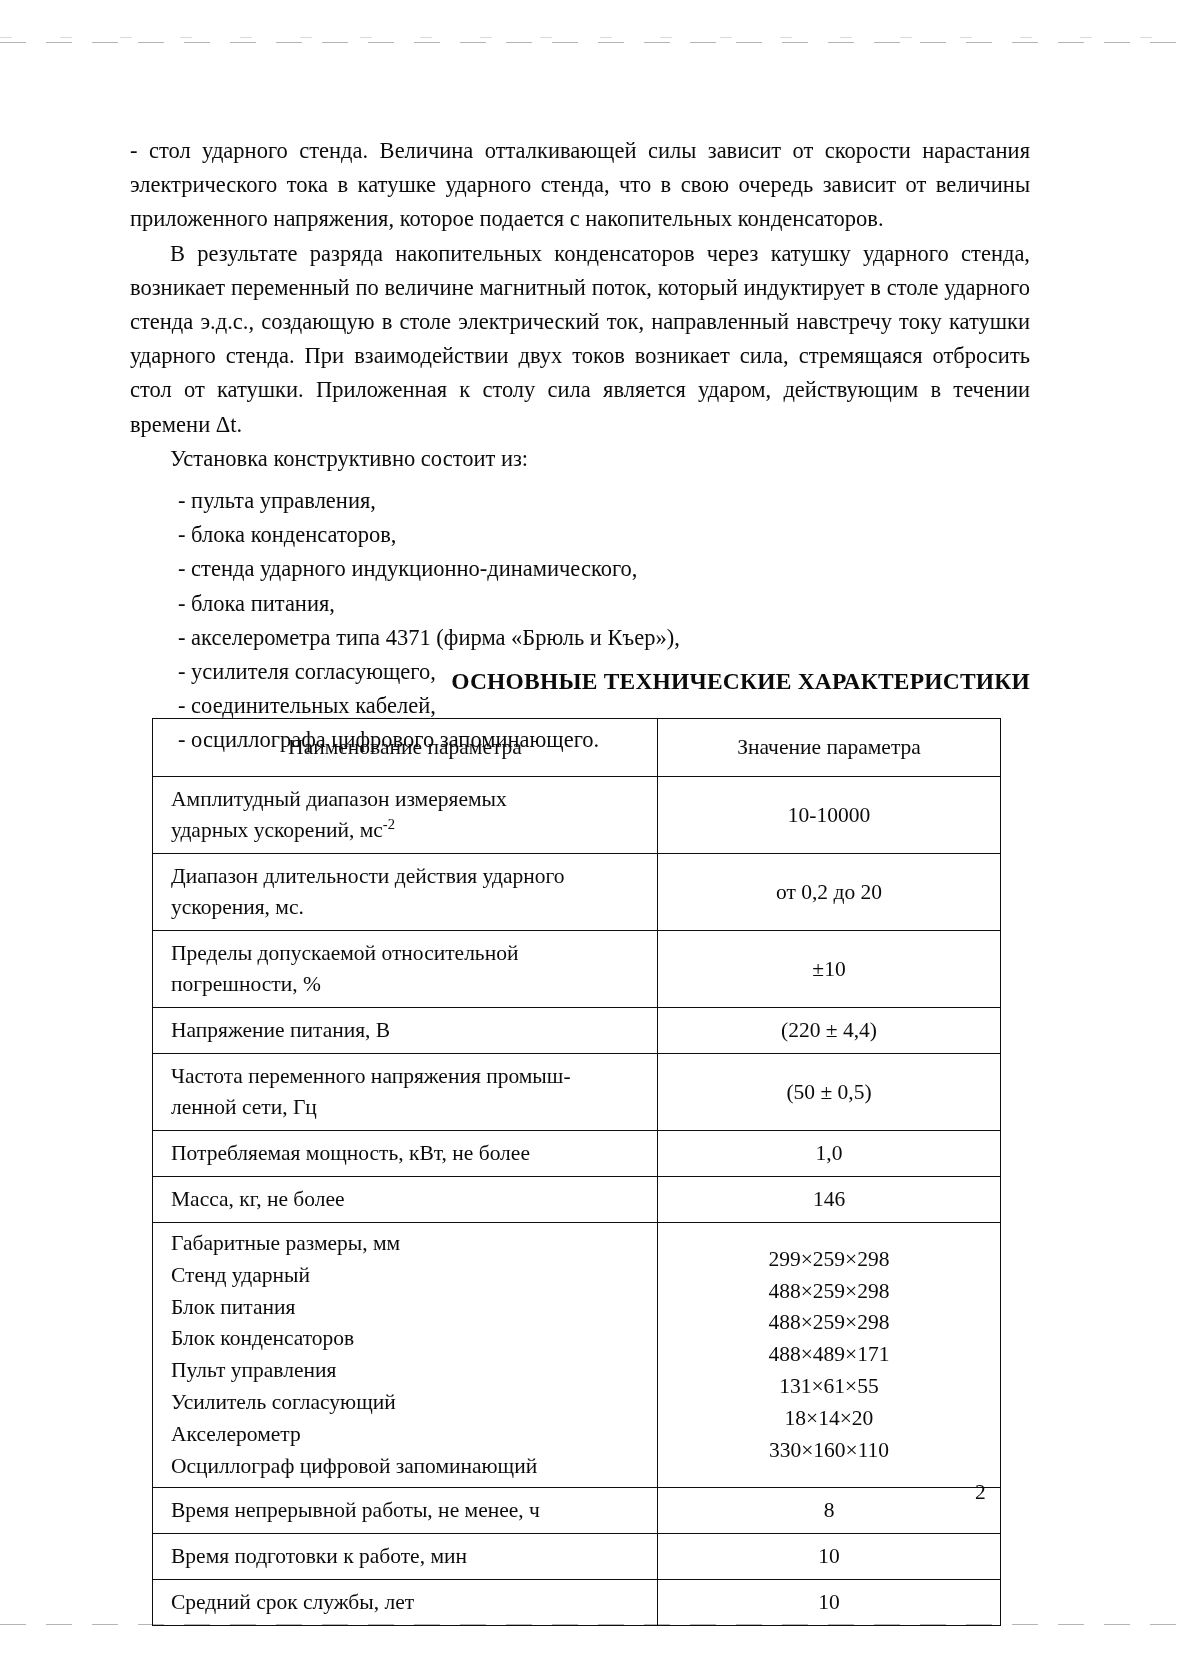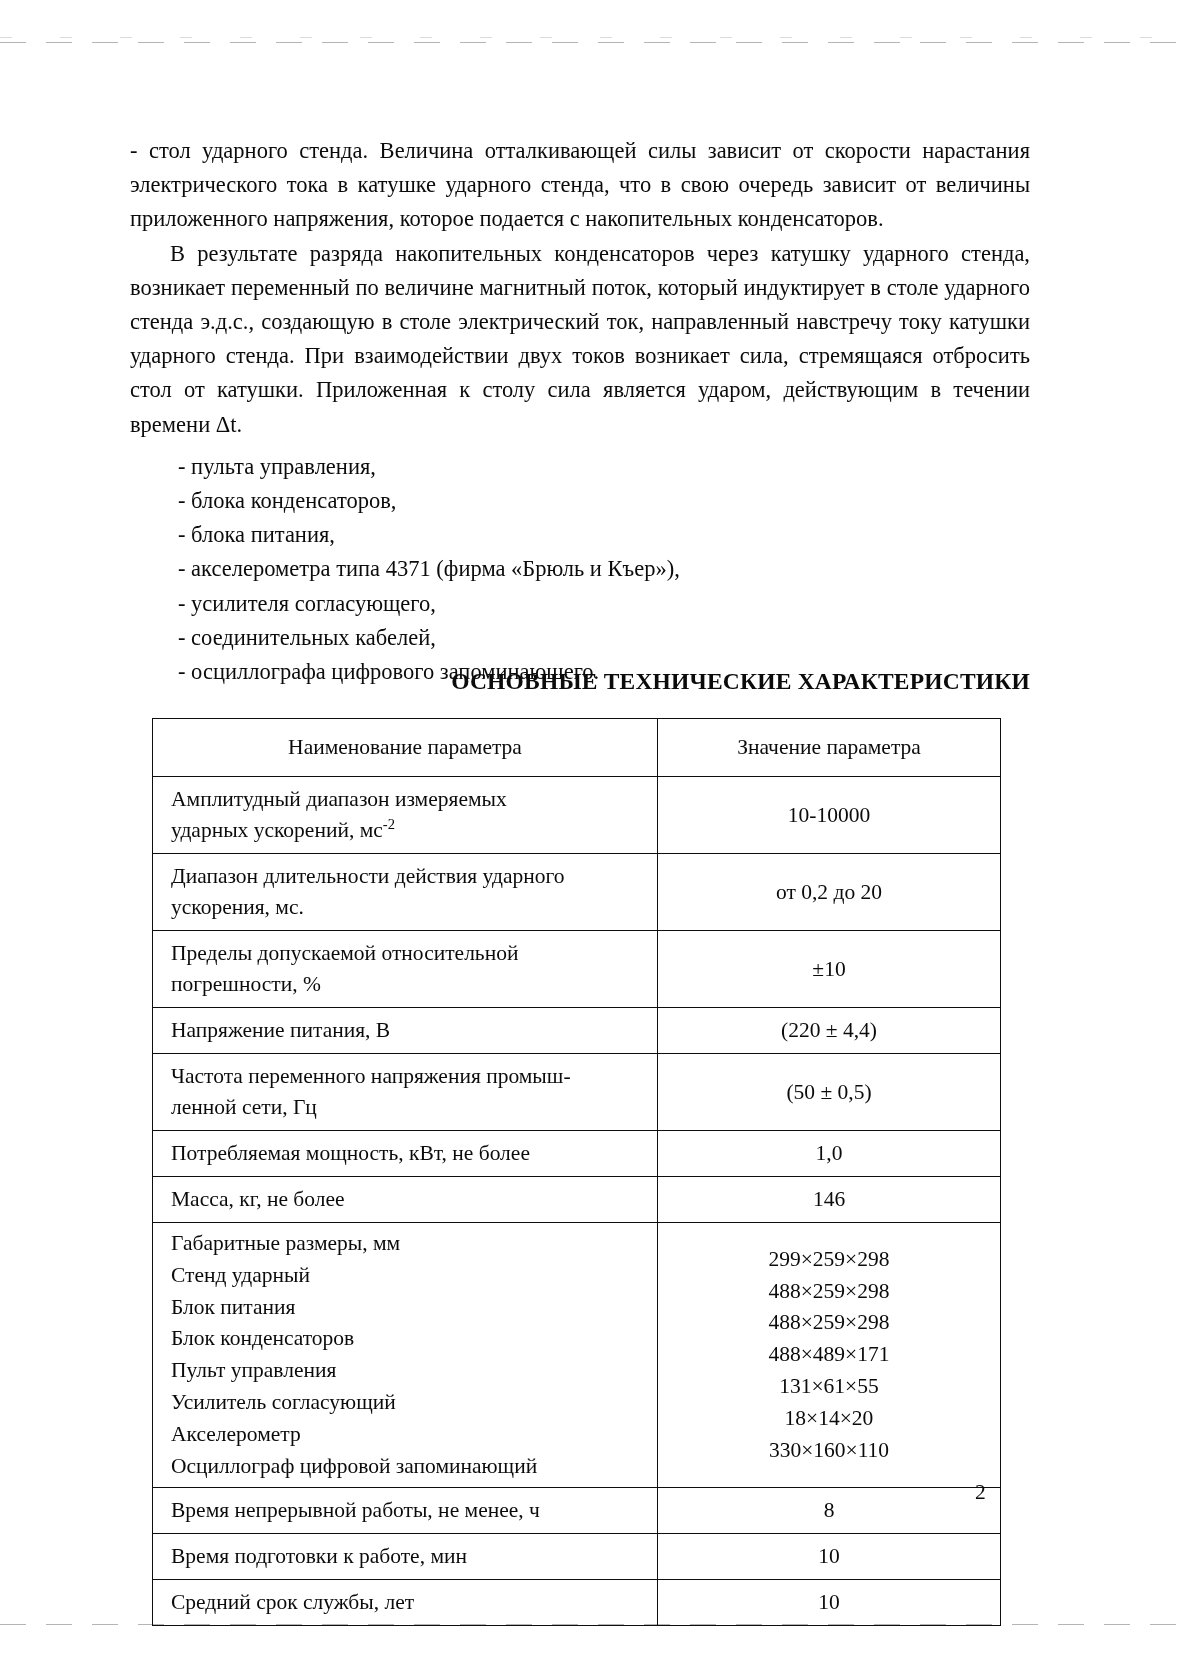--- a/index.html
+++ b/index.html
@@ -155,24 +155,26 @@
   <div class="scan-edge top2"></div>
   <div class="scan-edge top"></div>
   <div class="scan-edge bottom"></div>
 
   <div class="content">
 
     <p class="body-text">- стол ударного стенда. Величина отталкивающей силы зависит от скорости нарастания электрического тока в катушке ударного стенда, что в свою очередь зависит от величины приложенного напряжения, которое подается с накопительных конденсаторов.</p>
 
     <p class="body-text indent">В результате разряда накопительных конденсаторов через катушку ударного стенда, возникает переменный по величине магнитный поток, который индуктирует в столе ударного стенда э.д.с., создающую в столе электрический ток, направленный навстречу току катушки ударного стенда. При взаимодействии двух токов возникает сила, стремящаяся отбросить стол от катушки. Приложенная к столу сила является ударом, действующим в течении времени Δt.</p>
 
+    <div class="lead-line">Установка конструктивно состоит из:</div>
 
     <ul class="list">
       <li>- пульта управления,</li>
       <li>- блока конденсаторов,</li>
+      <li>- стенда ударного индукционно-динамического,</li>
       <li>- блока питания,</li>
       <li>- акселерометра типа 4371 (фирма «Брюль и Къер»),</li>
       <li>- усилителя согласующего,</li>
       <li>- соединительных кабелей,</li>
       <li>- осциллографа цифрового запоминающего.</li>
     </ul>
 
 
   </div>
 

